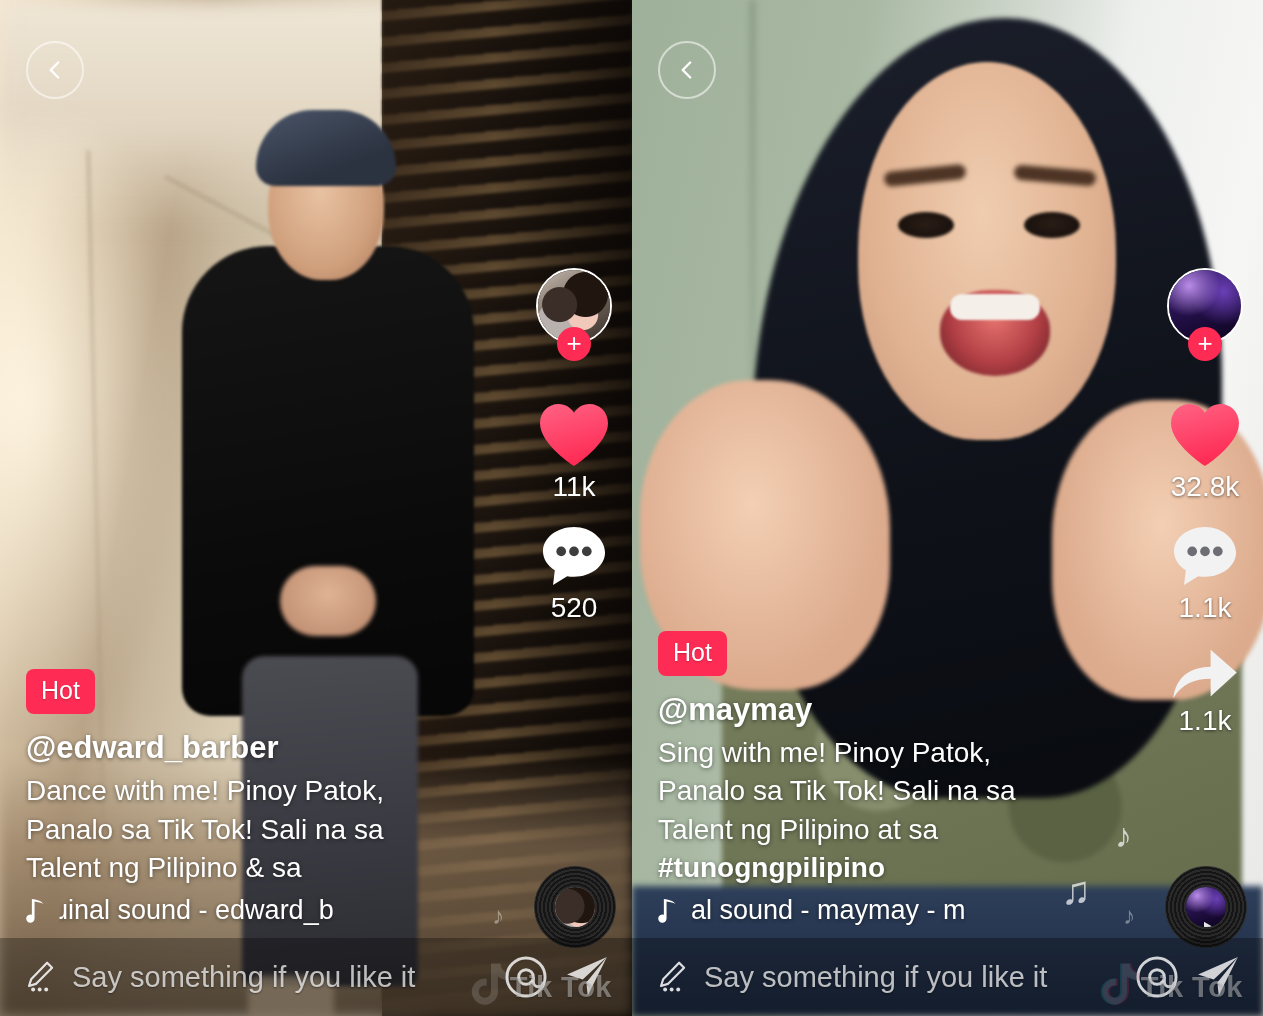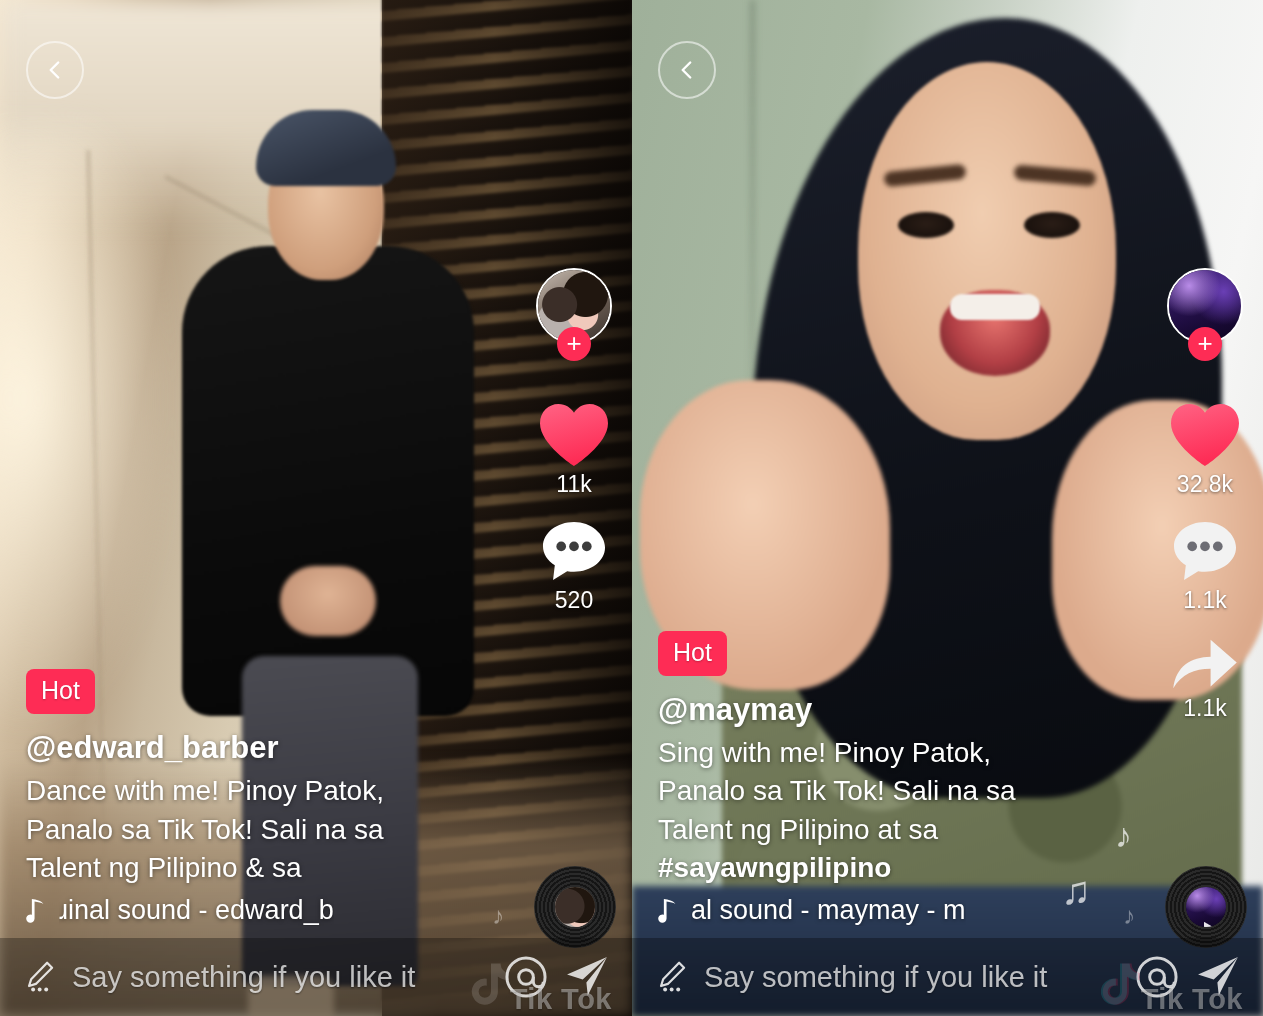--- a/index.html
+++ b/index.html
@@ -212,21 +212,21 @@
     position:absolute; left:50%; bottom:-17px; transform:translateX(-50%);
     width:34px; height:34px; border-radius:50%;
     background:#fe2c55; display:flex; align-items:center; justify-content:center;
     color:#fff; font-size:26px; line-height:0; font-weight:300;
   }
   .plus span { margin-top:-2px; }
 
   .act { display:flex; flex-direction:column; align-items:center; margin-bottom:22px; }
   .act-ico { display:flex; align-items:center; justify-content:center; }
   .act-count {
-    color:#fff; font-size:23px; font-weight:400; margin-top:3px;
+    color:#fff; font-size:28px; font-weight:400; margin-top:3px;
     text-shadow:0 1px 3px rgba(0,0,0,.55);
   }
   .heart-ico { width:72px; height:66px; }
   .cmt-ico { width:66px; height:64px; }
   .shr-ico { width:68px; height:56px; }
 
   
   .caption { position:absolute; left:26px; bottom:90px; width:490px; }
   .hot {
     display:inline-block; background:#fe2c55; color:#fff;
@@ -273,21 +273,21 @@
   }
   .pencil-ico { width:34px; height:34px; flex:none; opacity:.85; }
   .cbar-ph {
     flex:1; color:rgba(255,255,255,.72); font-size:29px;
     text-shadow:0 1px 2px rgba(0,0,0,.4);
   }
   .at-ico, .send-ico { width:44px; height:44px; flex:none; opacity:.8; }
   .send-ico { width:46px; height:46px; }
 
   .wmark {
-    position:absolute; right:20px; bottom:0; pointer-events:none;
+    position:absolute; right:20px; bottom:12px; pointer-events:none;
     color:rgba(255,255,255,.38); font-size:29px; font-weight:bold;
     letter-spacing:.5px; text-shadow:0 1px 2px rgba(0,0,0,.3);
   }
   .wmark-r { right:20px; }
   .wlogo {
     position:absolute; right:120px; bottom:10px; width:42px; height:44px; opacity:.45;
   }
 </style>
 </head>
 <body>
@@ -478,21 +478,21 @@
         <div class="act-count">1.1k</div>
       </div>
     </div>
 
     <div class="caption">
       <div class="hot">Hot</div>
       <div class="handle">@maymay</div>
       <div class="desc"><span>Sing with me! Pinoy Patok,
 Panalo sa Tik Tok! Sali na sa
 Talent ng Pilipino at sa
-</span><span class="tag">#sayawngpilipino</span></div>
+</span><span class="tag">#tunogngpilipino</span></div>
       <div class="sound">
         <svg class="note-ico" viewBox="0 0 18 22">
           <path d="M7 17.2a3.4 3.4 0 1 1-2.2-3.2V1.2c3.6.5 7.6 1.4 9.4 4-1.6-1-4.1-1.5-7.2-1.9v13.9Z" fill="#fff"></path>
         </svg>
         <div class="sound-txt">al sound - maymay - m</div>
       </div>
     </div>
 
     <div class="disc">
       <div class="disc-outer"></div>

